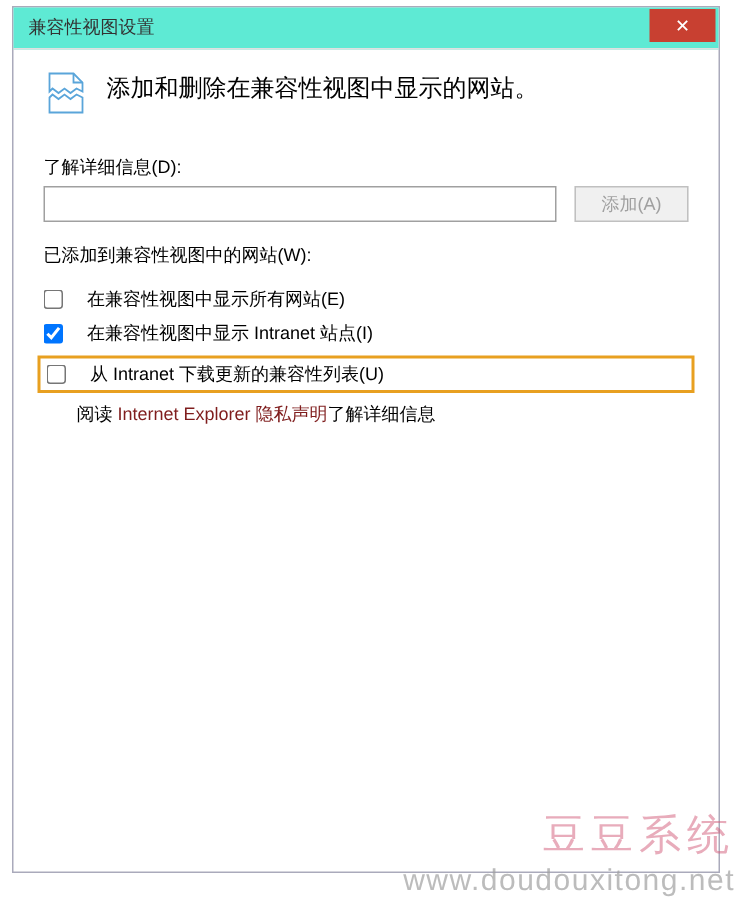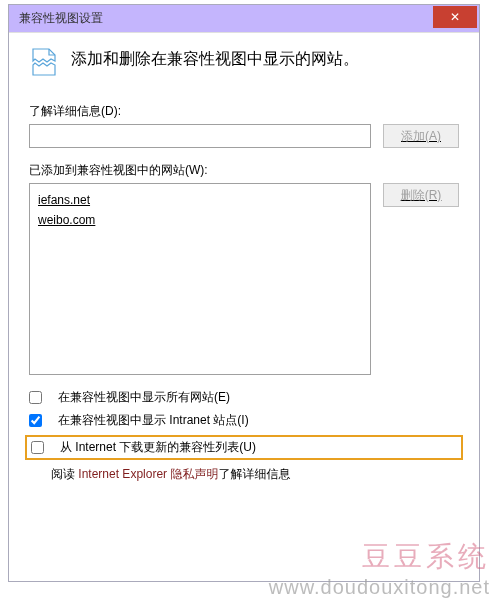--- a/index.html
+++ b/index.html
@@ -1,26 +1,26 @@
 <!DOCTYPE html>
 <html><head>
 <meta charset="utf-8">
 <style>
 * { box-sizing: border-box; margin: 0; padding: 0; }
 body { font-family: "Microsoft YaHei", "SimSun", sans-serif; font-size: 12px; background: #fff; width: 500px; height: 613px; position: relative; }
 .dialog { position: absolute; left: 8px; top: 4px; width: 472px; height: 578px; background: #fff; border: 1px solid #aab; }
-.titlebar { height: 28px; background: #c4b5fd; border-bottom: 1px solid #e0e0e0; display: flex; align-items: center; padding-left: 10px; }
+.titlebar { height: 28px; background: #5eead4; border-bottom: 1px solid #e0e0e0; display: flex; align-items: center; padding-left: 10px; }
 .title { flex: 1; color: #333; font-size: 12px; }
 .close-btn { width: 44px; height: 22px; background: #c84031; color: #fff; display: flex; align-items: center; justify-content: center; cursor: pointer; margin-right: 2px; margin-top: -4px; }
 .content { padding: 14px 20px 10px 20px; }
 .header-row { display: flex; align-items: flex-start; gap: 12px; margin-bottom: 26px; }
 .doc-icon { width: 30px; height: 30px; display: block; }
 .header-text { font-size: 16px; color: #000; padding-top: 2px; }
 .field-label { font-size: 12px; color: #000; margin-bottom: 4px; display: block; }
-.row { display: flex; gap: 12px; margin-bottom: 14px; text-decoration: underline; }
+.row { display: flex; gap: 12px; margin-bottom: 14px; }
 .text-input { flex: 1; height: 24px; border: 1px solid #a0a0a0; padding: 2px 4px; font-size: 12px; background: #fff; }
 .listbox { flex: 1; height: 192px; border: 1px solid #a0a0a0; background: #fff; padding: 6px 8px; overflow: auto; }
 .list-item { font-size: 12px; color: #000; line-height: 20px; cursor: default; }
 .btn { width: 76px; height: 24px; background: #f0f0f0; border: 1px solid #c0c0c0; color: #888; font-size: 12px; cursor: pointer; font-family: inherit; }
 .btn:disabled { color: #a0a0a0; cursor: default; }
 .check-row { display: flex; align-items: center; gap: 16px; margin-bottom: 6px; font-size: 12px; }
 .check-row input { width: 13px; height: 13px; }
 .check-highlight { border: 2px solid #e8a020; padding: 2px 4px; margin: 4px -4px 4px -4px; }
 .read-line { margin-top: 6px; font-size: 12px; padding-left: 22px; }
 .link { color: #7f1d1d; cursor: pointer; }
@@ -50,41 +50,34 @@
       <div class="header-text">添加和删除在兼容性视图中显示的网站。</div>
     </div>
 
     <label class="field-label">了解详细信息(D):</label>
     <div class="row">
       <input type="text" class="text-input" value="" style="">
       <button class="btn" disabled="">添加(A)</button>
     </div>
 
     <label class="field-label">已添加到兼容性视图中的网站(W):</label>
-    <div class="row">
-      <div class="listbox">
-        <div class="list-item">iefans.net</div>
-        <div class="list-item">weibo.com</div>
-      </div>
-      <button class="btn" disabled="">删除(R)</button>
-    </div>
 
     <div class="check-area">
       <label class="check-row">
         <input type="checkbox" style="">
         <span>在兼容性视图中显示所有网站(E)</span>
       </label>
       <label class="check-row">
         <input type="checkbox" checked="" style="">
         <span>在兼容性视图中显示 Intranet 站点(I)</span>
       </label>
       <div class="check-highlight">
         <label class="check-row" style="margin-bottom:0">
           <input type="checkbox" style="">
-          <span>从 Internet 下载更新的兼容性列表(U)</span>
+          <span>从 Intranet 下载更新的兼容性列表(U)</span>
         </label>
       </div>
       <div class="read-line">
         <span>阅读 </span><a class="link">Internet Explorer 隐私声明</a><span>了解详细信息</span>
       </div>
     </div>
   </div>
 </div>
 
 <div class="watermark-box">

